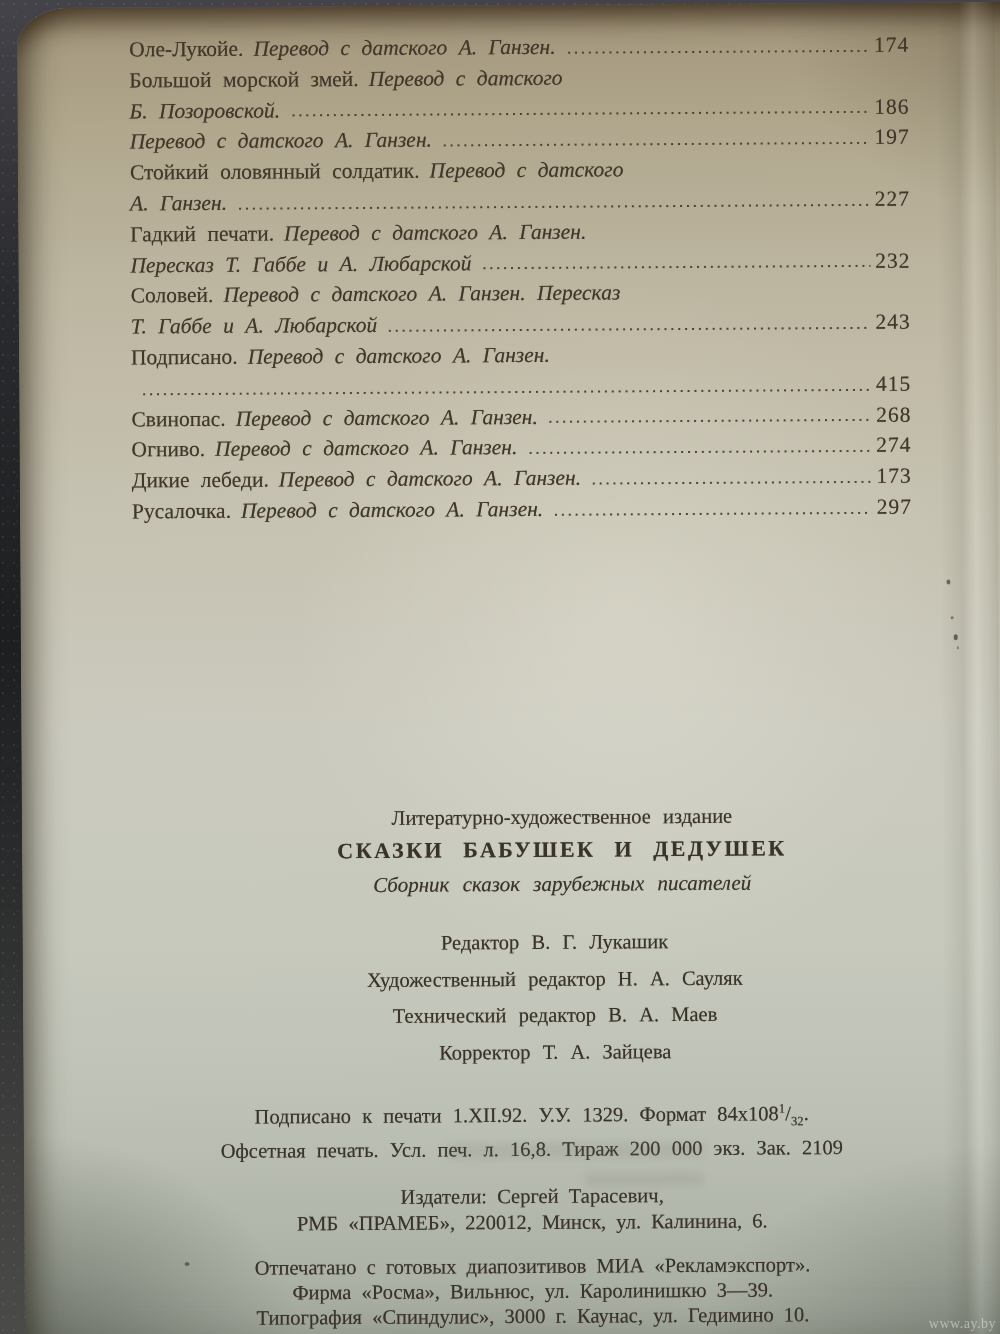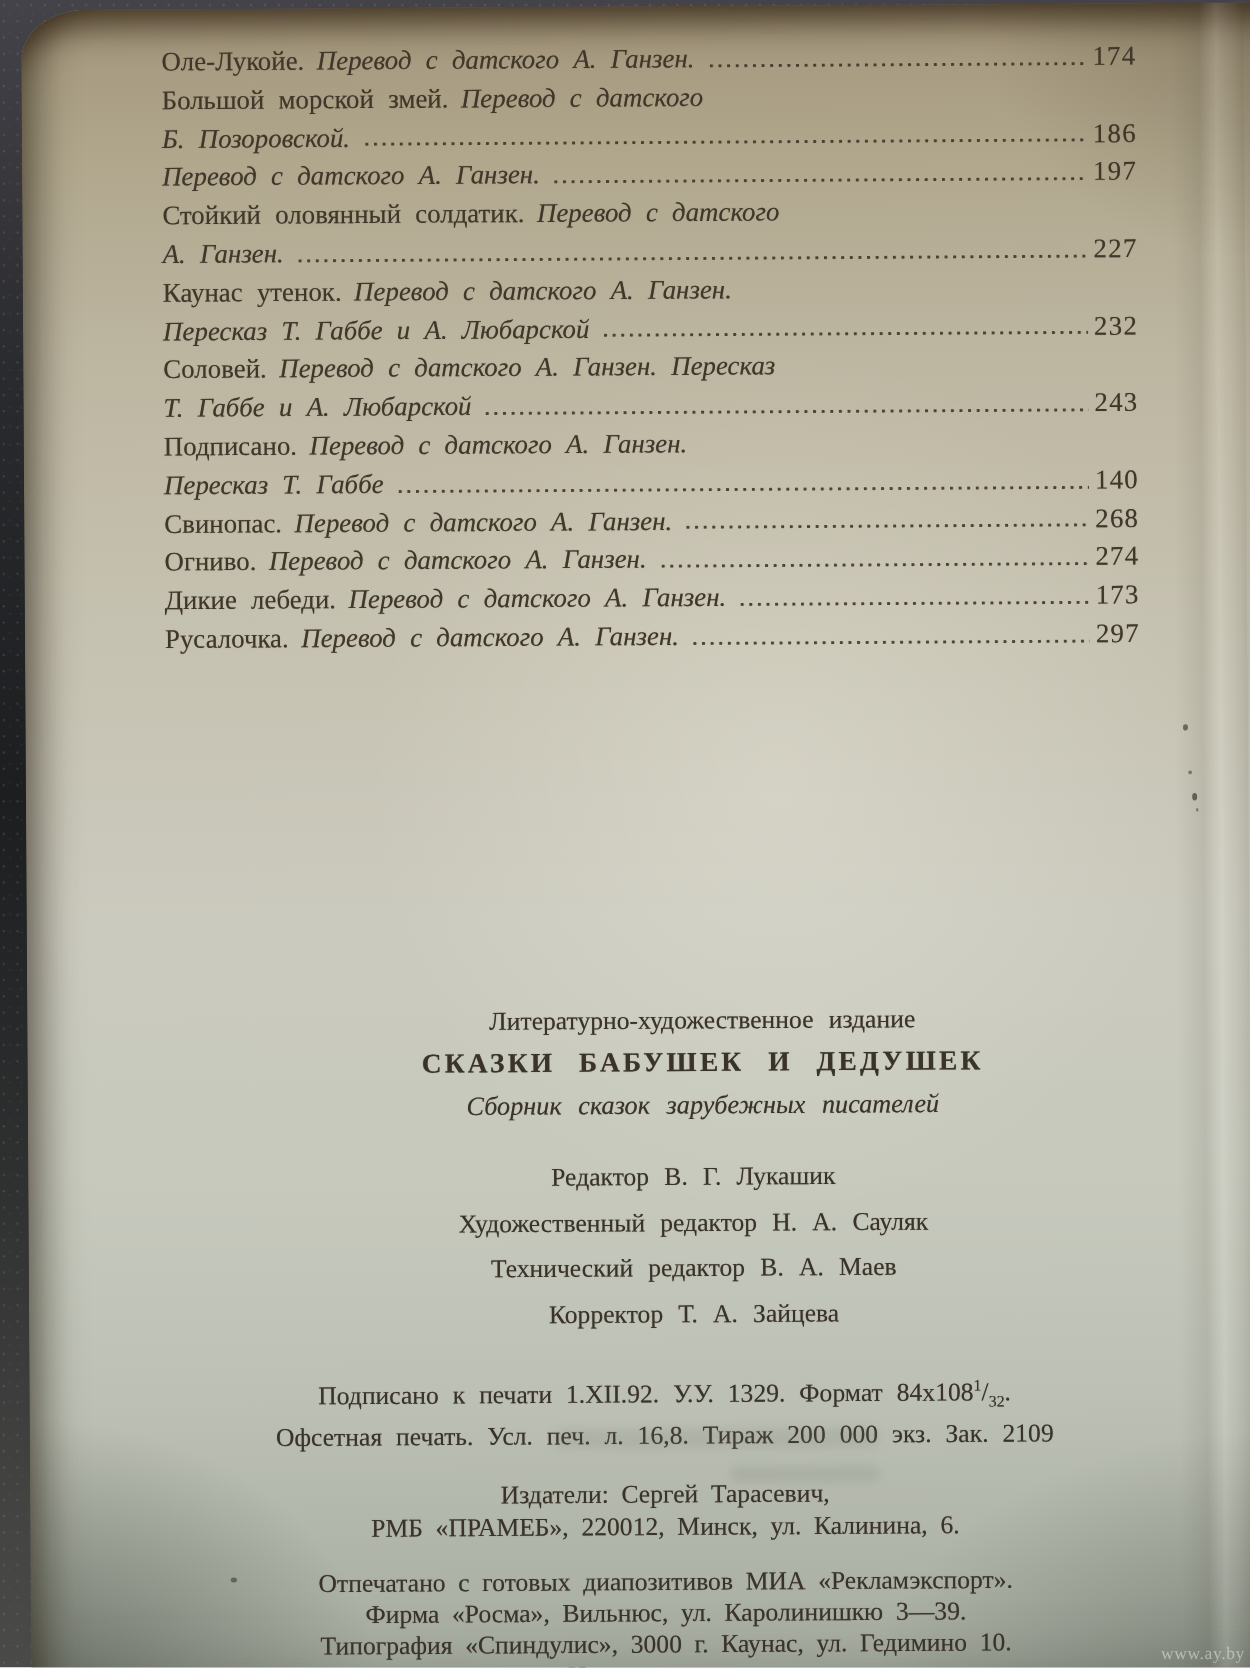--- a/index.html
+++ b/index.html
@@ -133,21 +133,21 @@
         <span class="leader"></span>
         <span class="num"></span>
       </div>
       <div class="toc-row">
         <span class="t"></span>
         <span class="c">А. Ганзен.</span>
         <span class="leader"></span>
         <span class="num">227</span>
       </div>
       <div class="toc-row wrap">
-        <span class="t">Каунас утенок.</span>
+        <span class="t">Гадкий печати.</span>
         <span class="c">Перевод с датского А. Ганзен.</span>
         <span class="leader"></span>
         <span class="num"></span>
       </div>
       <div class="toc-row">
         <span class="t"></span>
         <span class="c">Пересказ Т. Габбе и А. Любарской</span>
         <span class="leader"></span>
         <span class="num">232</span>
       </div>
@@ -164,23 +164,22 @@
         <span class="num">243</span>
       </div>
       <div class="toc-row wrap">
         <span class="t">Подписано.</span>
         <span class="c">Перевод с датского А. Ганзен.</span>
         <span class="leader"></span>
         <span class="num"></span>
       </div>
       <div class="toc-row">
         <span class="t"></span>
-        <span class="c">Пересказ Т. Габбе</span>
-        <span class="leader"></span>
-        <span class="num">140</span>
+        <span class="leader"></span>
+        <span class="num">415</span>
       </div>
       <div class="toc-row">
         <span class="t">Свинопас.</span>
         <span class="c">Перевод с датского А. Ганзен.</span>
         <span class="leader"></span>
         <span class="num">268</span>
       </div>
       <div class="toc-row">
         <span class="t">Огниво.</span>
         <span class="c">Перевод с датского А. Ганзен.</span>

